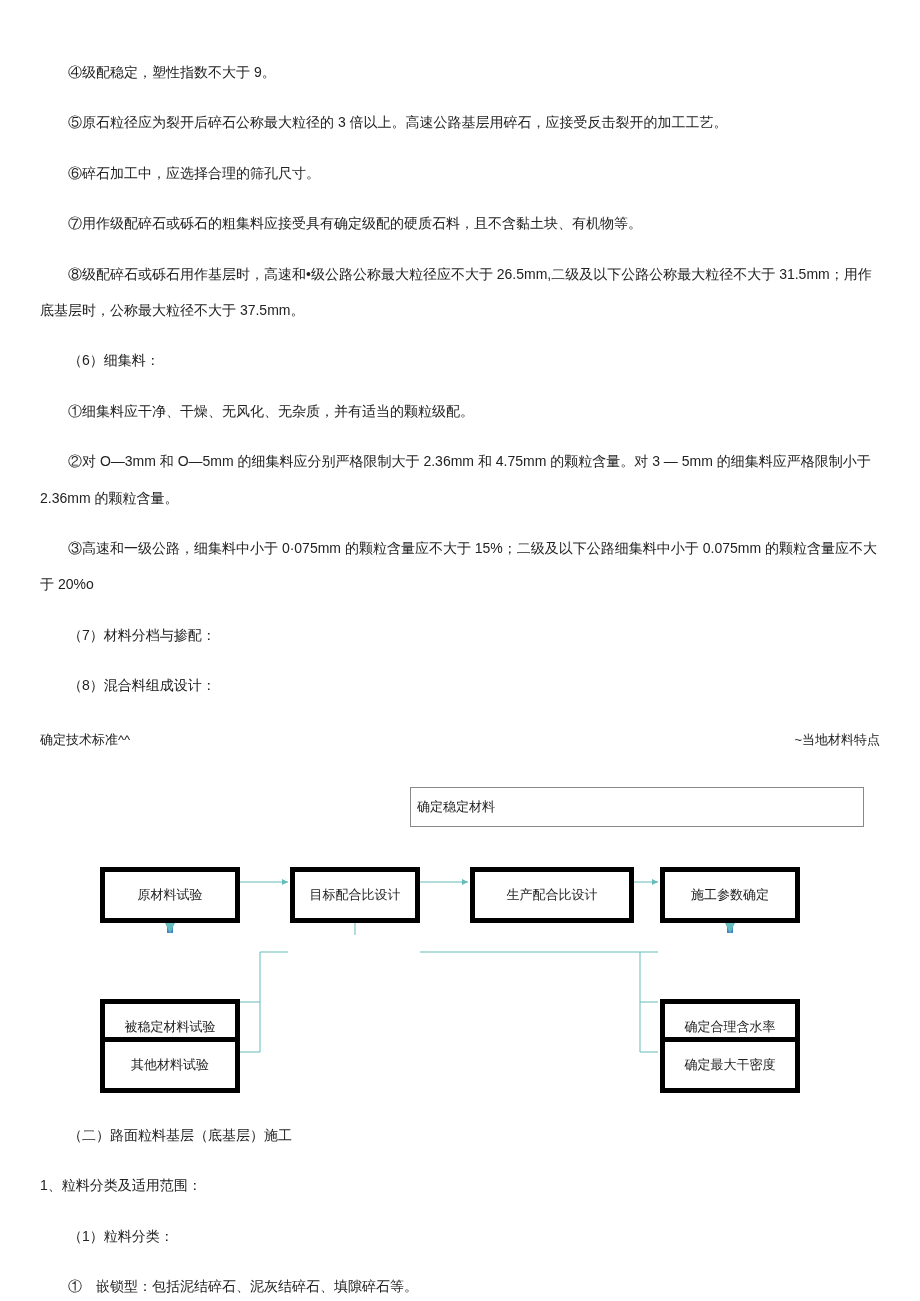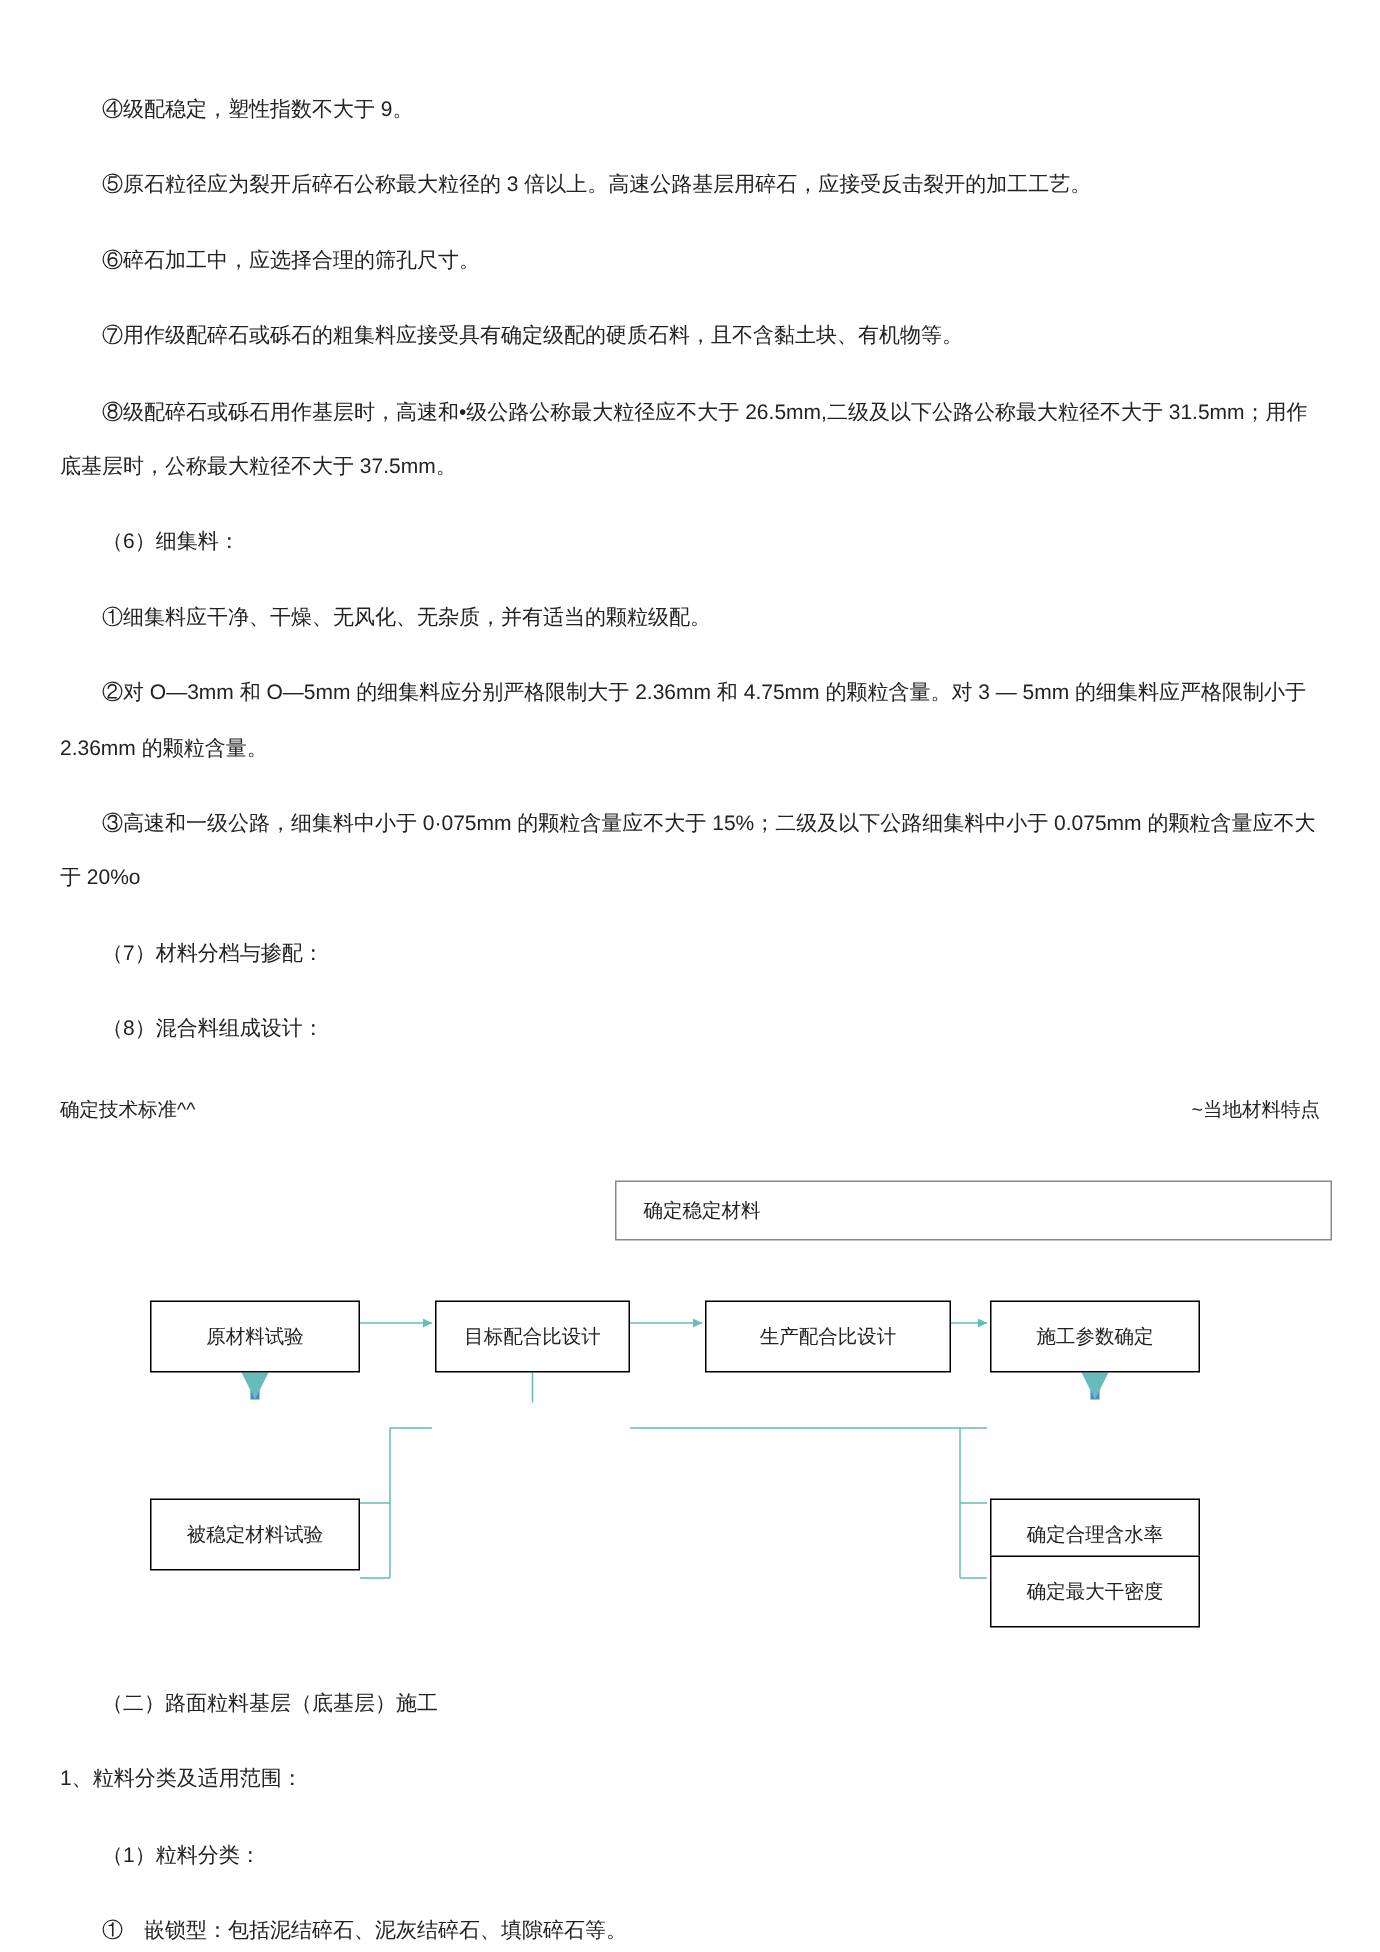--- a/index.html
+++ b/index.html
@@ -1,20 +1,20 @@
 <!DOCTYPE html>
 <html><head>
 <meta charset="utf-8">
 <style>
 body{margin:0;padding:40px 40px 60px 40px;font-family:"Microsoft YaHei","SimSun",sans-serif;font-size:14px;line-height:2.6;color:#222;background:#fff;width:920px;box-sizing:border-box}
 .para{text-indent:2em}
 .flow-top{display:flex;justify-content:space-between;gap:70px;margin:20px 0 30px 0;font-size:13px}
-.box-long{border:1px solid #888;padding:2px 18px;font-size:13px;margin:0 0 40px 370px;width:440px;background:#fff}
+.box-long{border:1px solid #888;padding:2px 6px;font-size:13px;margin:0 0 40px 370px;width:440px;background:#fff}
 .chart{position:relative;margin:0 auto 50px auto;width:720px;height:200px}
-.node{position:absolute;border:1px solid #000000;padding:6px 4px;font-size:13px;text-align:center;background:#fff;box-sizing:border-box}
+.node{position:absolute;border:5px solid #000000;padding:6px 4px;font-size:13px;text-align:center;background:#fff;box-sizing:border-box}
 .c1{left:0}.c2{left:190px}.c3{left:370px}.c4{left:560px}
 .r1{top:0}.r3{top:132px}.r4{top:170px}
 .w1{width:140px}.w2{width:130px}.w3{width:164px}.w4{width:140px}
 svg.lines{position:absolute;left:0;top:0;width:720px;height:200px;pointer-events:none}
 </style>
 </head>
 <body>
 
 <p class="para">④级配稳定，塑性指数不大于 9。</p>
 <p class="para">⑤原石粒径应为裂开后碎石公称最大粒径的 3 倍以上。高速公路基层用碎石，应接受反击裂开的加工工艺。</p>
@@ -56,19 +56,20 @@
     <line x1="540" y1="85" x2="558" y2="85" stroke="#6bb"></line>
     <line x1="540" y1="135" x2="558" y2="135" stroke="#6bb"></line>
     <line x1="540" y1="185" x2="558" y2="185" stroke="#6bb"></line>
   </svg>
   <div class="node c1 r1 w1">原材料试验</div>
   <div class="node c2 r1 w2">目标配合比设计</div>
   <div class="node c3 r1 w3">生产配合比设计</div>
   <div class="node c4 r1 w4">施工参数确定</div>
   <div class="node c1 r3 w1">被稳定材料试验</div>
   <div class="node c4 r3 w4">确定合理含水率</div>
+  <div class="node c1 r4 w1">其他材料试验</div>
   <div class="node c4 r4 w4">确定最大干密度</div>
 </div>
 
 <p class="para">（二）路面粒料基层（底基层）施工</p>
 <p>1、粒料分类及适用范围：</p>
 <p class="para">（1）粒料分类：</p>
 <p class="para">①　嵌锁型：包括泥结碎石、泥灰结碎石、填隙碎石等。</p>
 
 </body></html>

